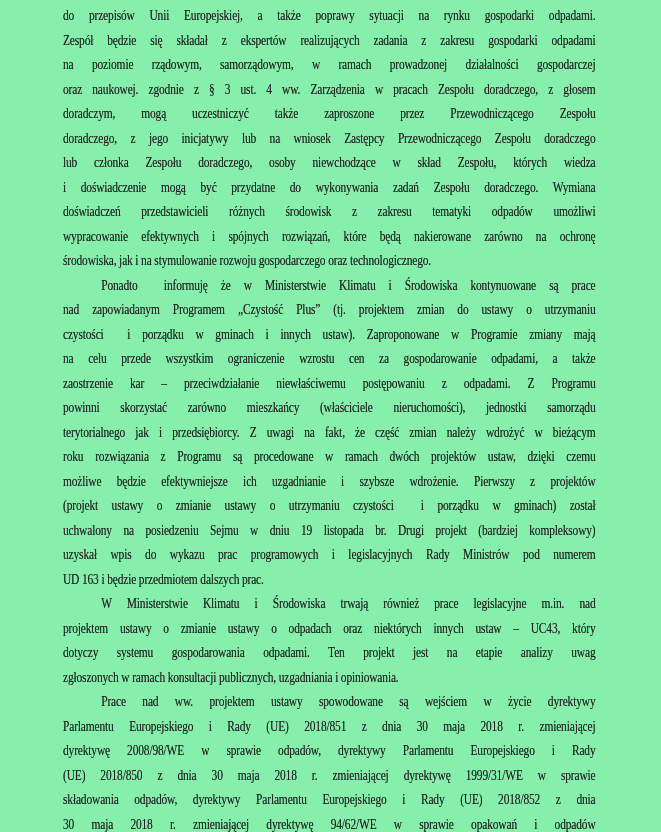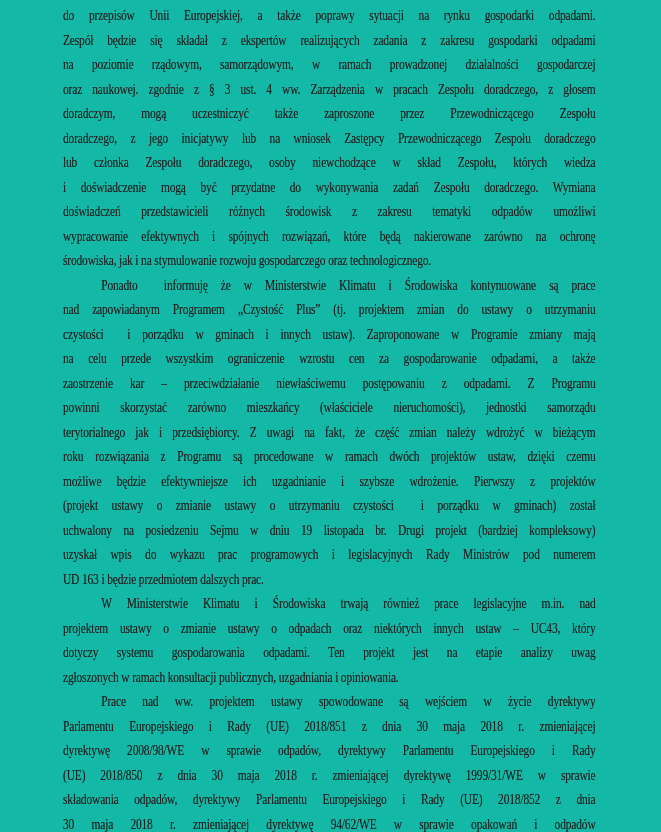--- a/index.html
+++ b/index.html
@@ -39,21 +39,21 @@
   .line.para-end {
     text-align-last: left;
   }
   .line.indent {
     text-indent: 50px;
   }
 </style>
 </head>
 <body>
 
-<div class="page" style="background: #14b8a6;">
+<div class="page" style="background: #86efac;">
   <div class="text-block" id="text-block" style="color: rgb(31, 31, 31);">
       <div class="line">do przepisów Unii Europejskiej, a także poprawy sytuacji na rynku gospodarki odpadami.</div>
       <div class="line">Zespół będzie się składał z ekspertów realizujących zadania z zakresu gospodarki odpadami</div>
       <div class="line">na poziomie rządowym, samorządowym, w ramach prowadzonej działalności gospodarczej</div>
       <div class="line">oraz naukowej. zgodnie z § 3 ust. 4 ww. Zarządzenia w pracach Zespołu doradczego, z głosem</div>
       <div class="line">doradczym, mogą uczestniczyć także zaproszone przez Przewodniczącego Zespołu</div>
       <div class="line">doradczego, z jego inicjatywy lub na wniosek Zastępcy Przewodniczącego Zespołu doradczego</div>
       <div class="line">lub członka Zespołu doradczego, osoby niewchodzące w skład Zespołu, których wiedza</div>
       <div class="line">i doświadczenie mogą być przydatne do wykonywania zadań Zespołu doradczego. Wymiana</div>
       <div class="line">doświadczeń przedstawicieli różnych środowisk z zakresu tematyki odpadów umożliwi</div>

